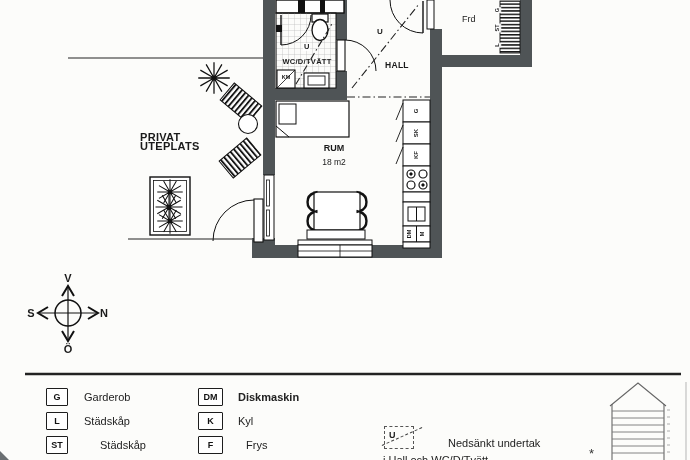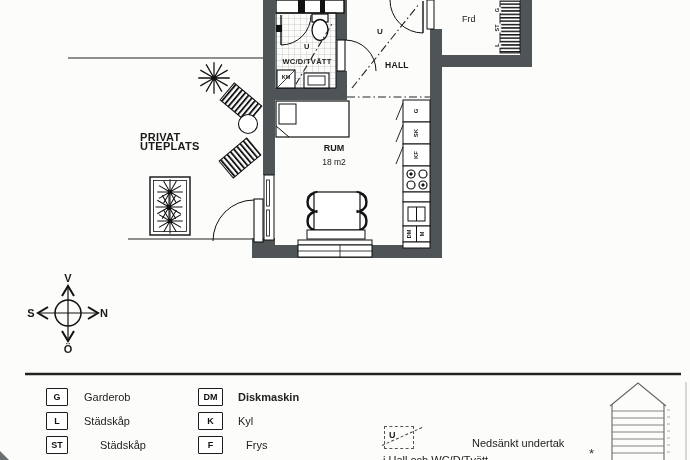--- a/index.html
+++ b/index.html
@@ -243,17 +243,17 @@
   <div class="legend-label" style="left:238px;top:391px;font-weight:bold;">Diskmaskin</div>
   <div class="legend-box w" style="left:198px;top:412px;">K</div>
   <div class="legend-label" style="left:238px;top:415px;">Kyl</div>
   <div class="legend-box w" style="left:198px;top:436px;">F</div>
   <div class="legend-label" style="left:246px;top:439px;">Frys</div>
 
 
   <div class="u-symbol-box"></div>
   <div class="u-diag"></div>
   <div class="u-symbol-letter">U</div>
-  <div class="note" style="left:428px;top:437px;padding-left:44px;">Nedsänkt undertak</div>
+  <div class="note" style="left:404px;top:437px;padding-left:44px;">Nedsänkt undertak</div>
   <div class="note" style="left:383px;top:454px;">i Hall och WC/D/Tvätt</div>
   <div class="asterisk">*</div>
 
 </div>
 
 </body></html>

